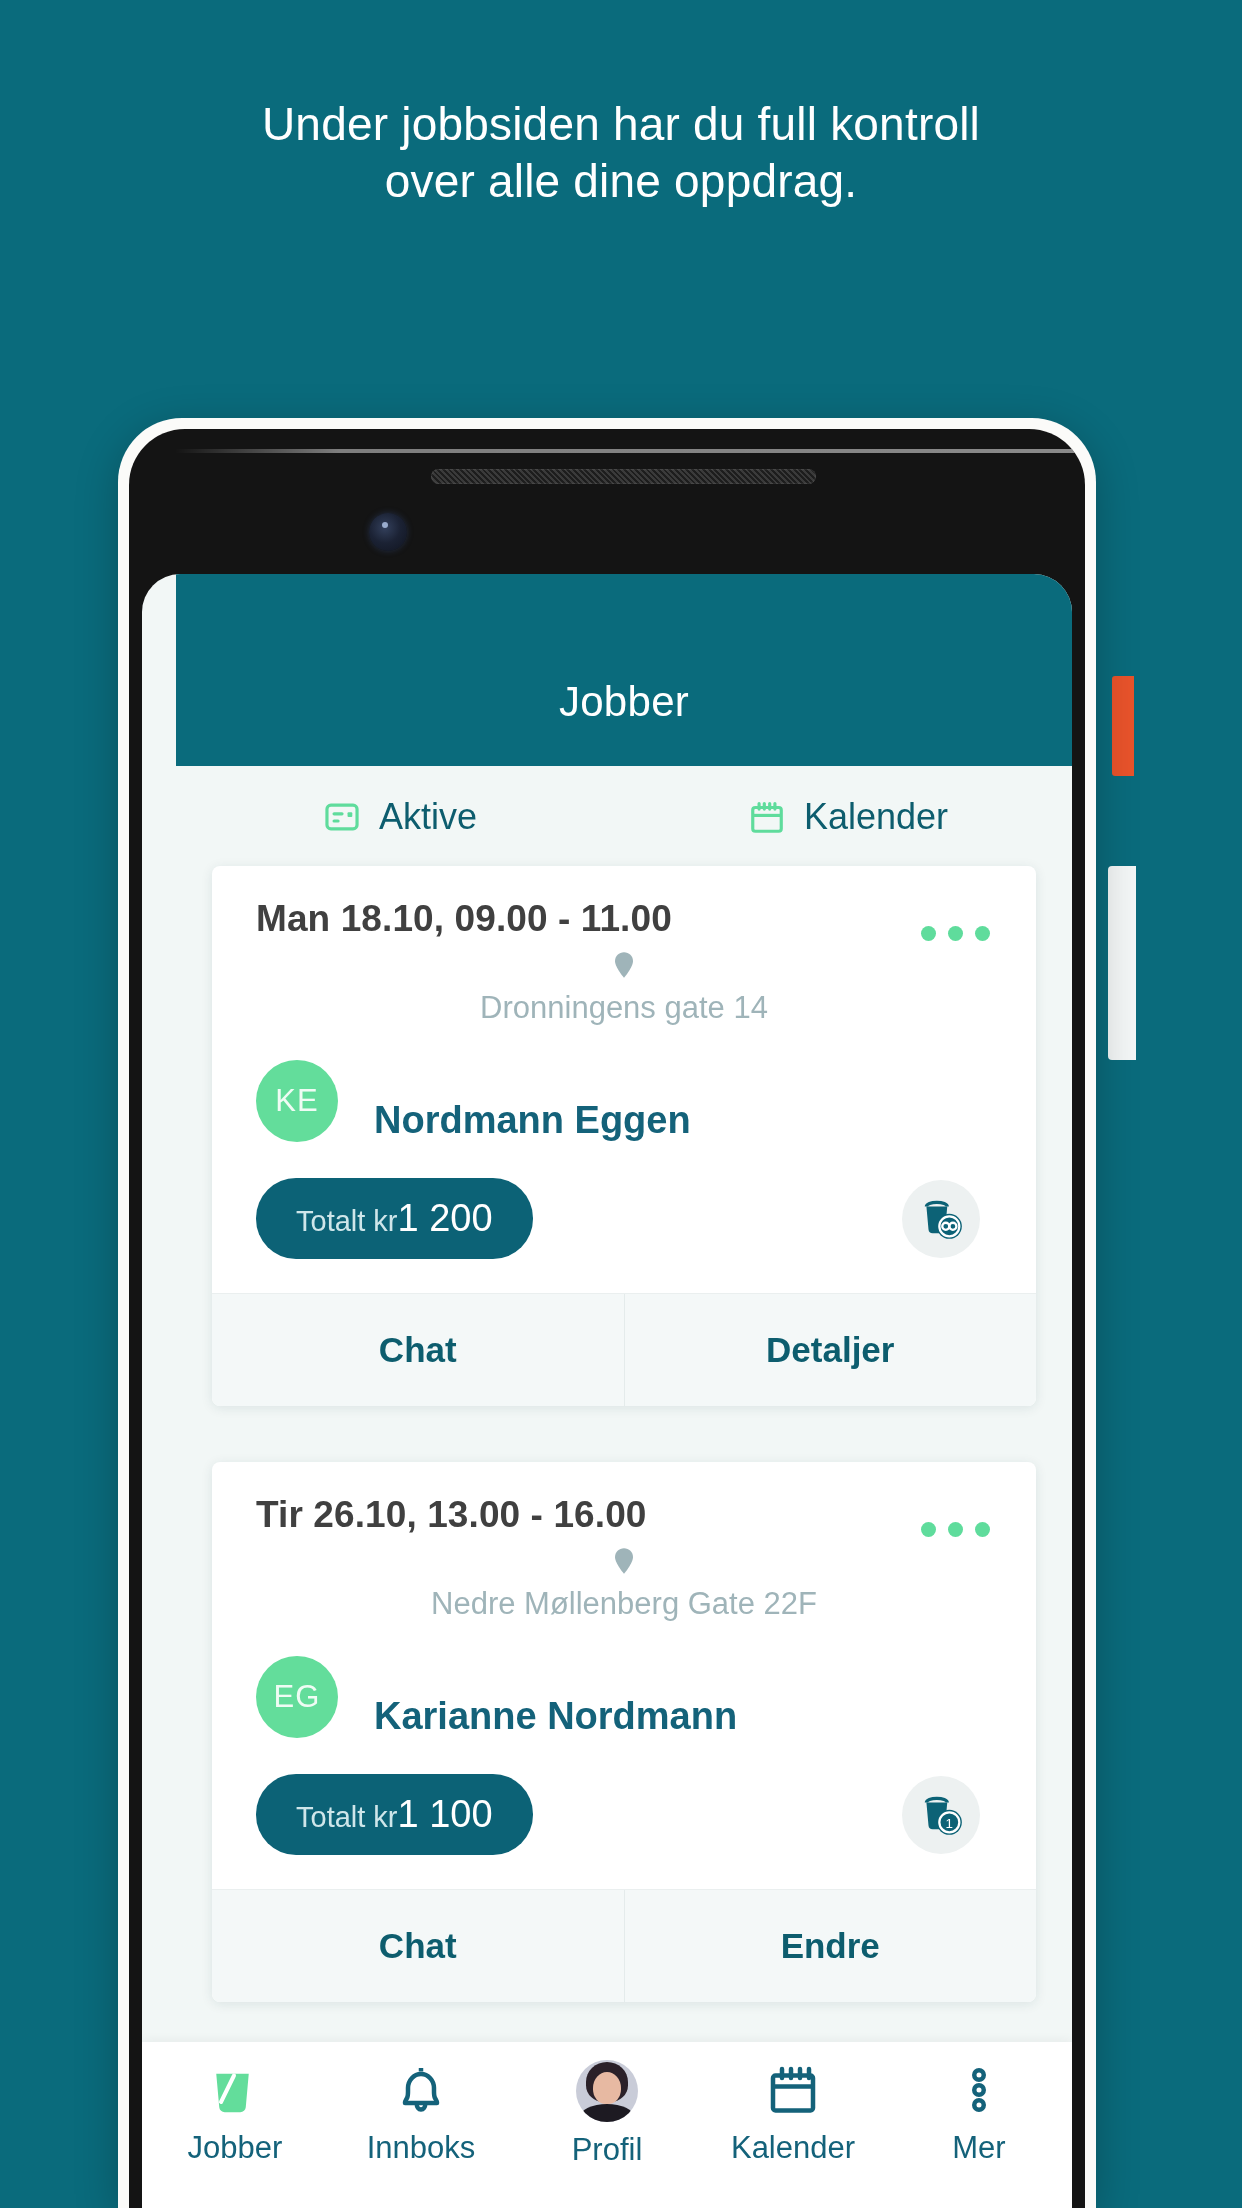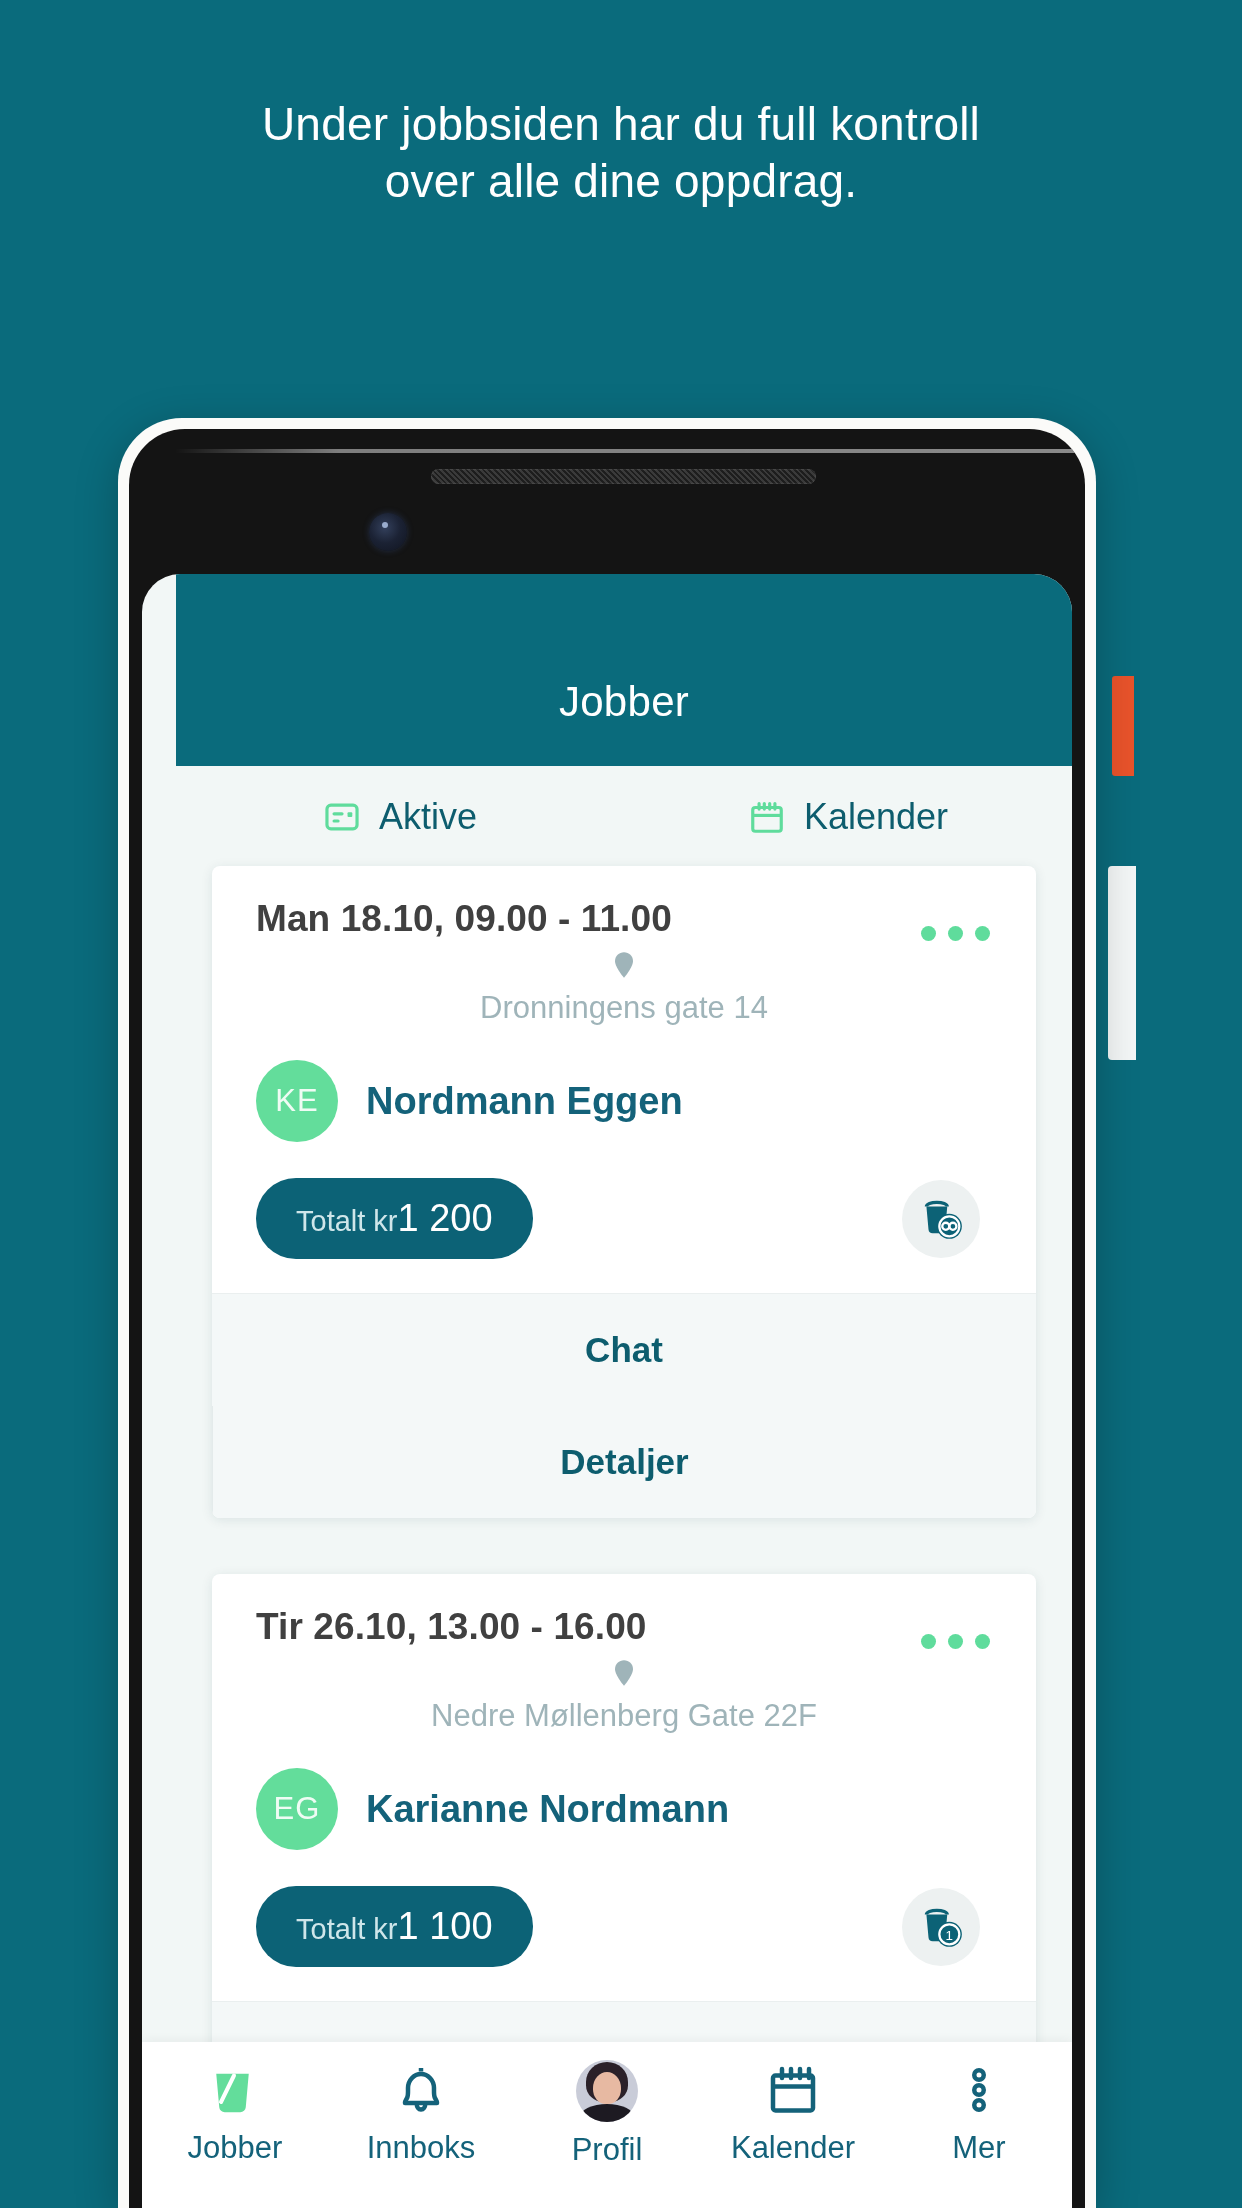--- a/index.html
+++ b/index.html
@@ -152,21 +152,21 @@
   .pin{ width:18px; height:26px; display:block; flex:none; }
   .dots-menu{
     position:absolute; right:46px; top:60px;
     display:flex; gap:12px;
   }
   .dots-menu i{
     width:15px; height:15px; border-radius:50%;
     background:#5fdc9c; display:block;
   }
   .person-row{
-    display:flex; align-items:center; gap:28px;
+    display:flex; align-items:flex-end; gap:36px;
     margin-top:34px;
   }
   .avatar{
     width:82px; height:82px; border-radius:50%;
     background:#63dd9b;
     display:flex; align-items:center; justify-content:center;
     color:#effcf4;
     font-size:31px;
     letter-spacing:1px;
     flex:none;
@@ -192,21 +192,20 @@
     width:78px; height:78px; border-radius:50%;
     background:#edf1f1;
     display:flex; align-items:center; justify-content:center;
     margin-right:12px;
     flex:none;
   }
   .card-actions{
     display:flex;
     border-top:1px solid #eaefef;
     background:#f4f8f8;
-    flex-direction:column;
   }
   .card-action{
     flex:1;
     text-align:center;
     padding:36px 0;
     color:#0d5d6e;
     font-size:35px;
     font-weight:600;
   }
   .card-action + .card-action{ border-left:1px solid #e4ebeb; }

